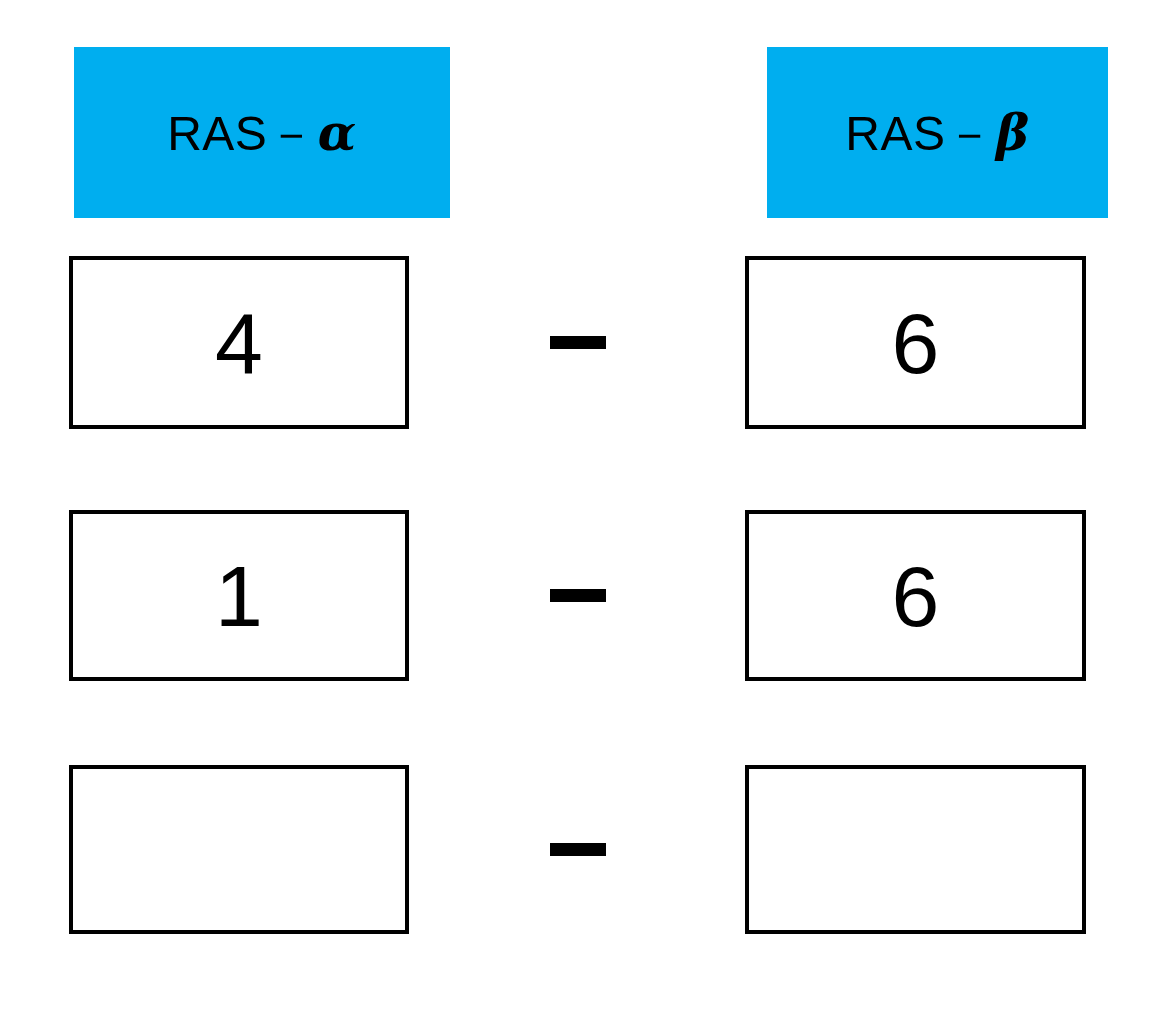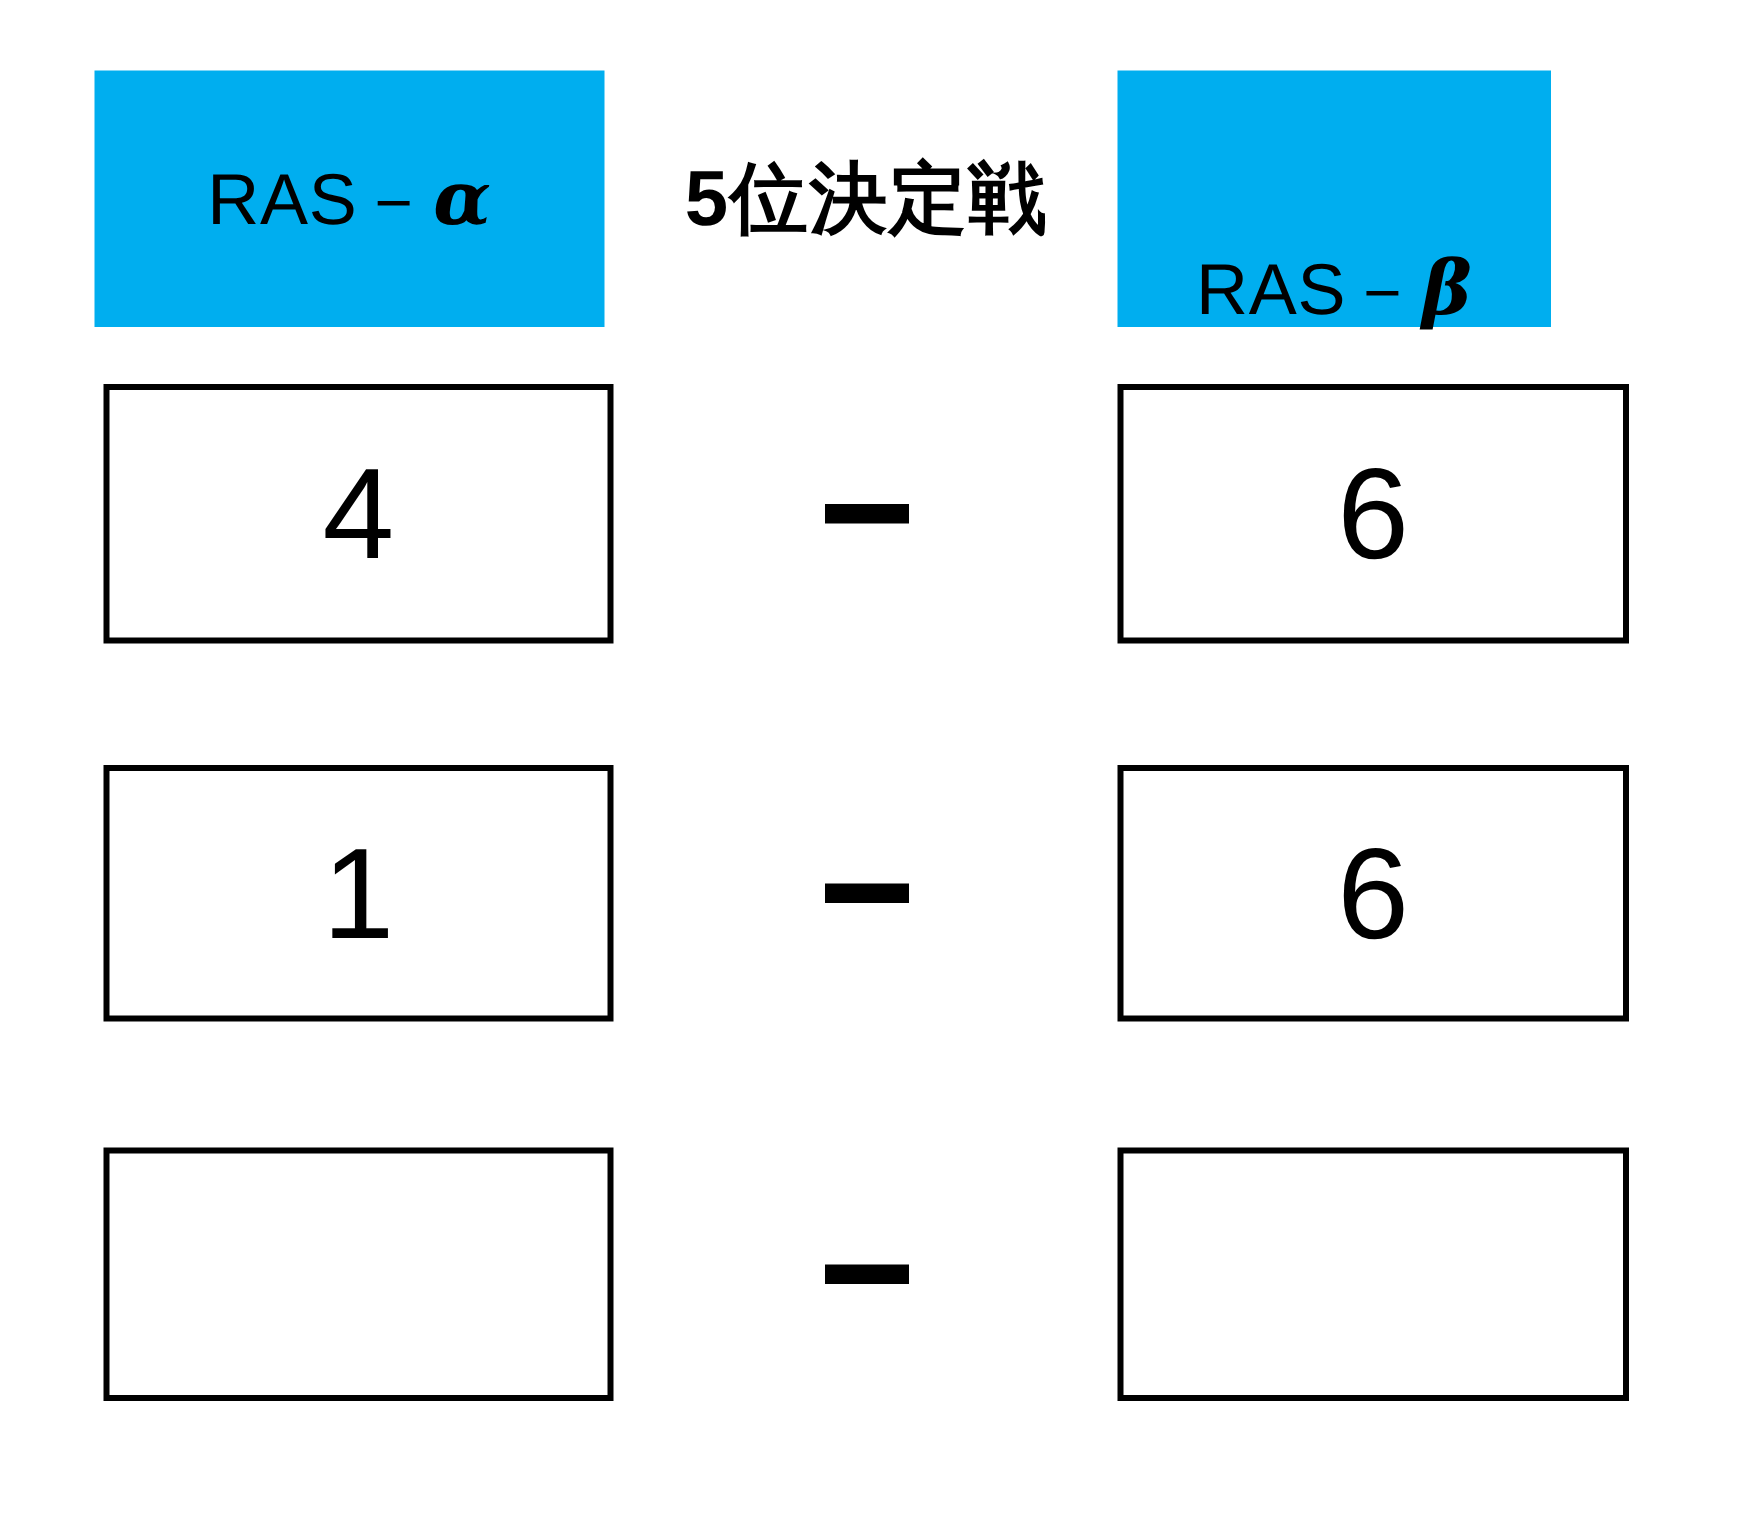--- a/index.html
+++ b/index.html
@@ -27,22 +27,22 @@
   .team-header {
     position: absolute;
     top: 47px;
     height: 171px;
     background: var(--accent, #00AEEF);
     display: flex;
     align-items: center;
     justify-content: center;
     box-sizing: border-box;
   }
-  .team-header.left  { left: 63px;  width: 340px; }
-  .team-header.right { left: 745px; width: 289px; align-items: flex-end; }
+  .team-header.left  { left: 74px;  width: 376px; }
+  .team-header.right { left: 767px; width: 341px; }
 
   .team-name {
     font-size: 48px;
     line-height: 1;
     color: #000000;
     letter-spacing: 0.5px;
     white-space: nowrap;
   }
   .team-name .greek {
     font-style: italic;
@@ -129,23 +129,20 @@
 </style>
 </head>
 <body>
 
 <div id="board">
 
   <div class="team-header left" style="--accent: #00AEEF;">
     <span class="team-name"><span>RAS－</span><span class="greek">α</span></span>
   </div>
 
-  <div class="match-title">
-    <span>5位決定戦</span>
-  </div>
 
   <div class="team-header right" style="--accent: #00AEEF;">
     <span class="team-name"><span>RAS－</span><span class="greek">β</span></span>
   </div>
 
   <div class="row1">
     <div class="score-box left">
       <span class="score-value">4</span>
     </div>
     <div class="dash">

